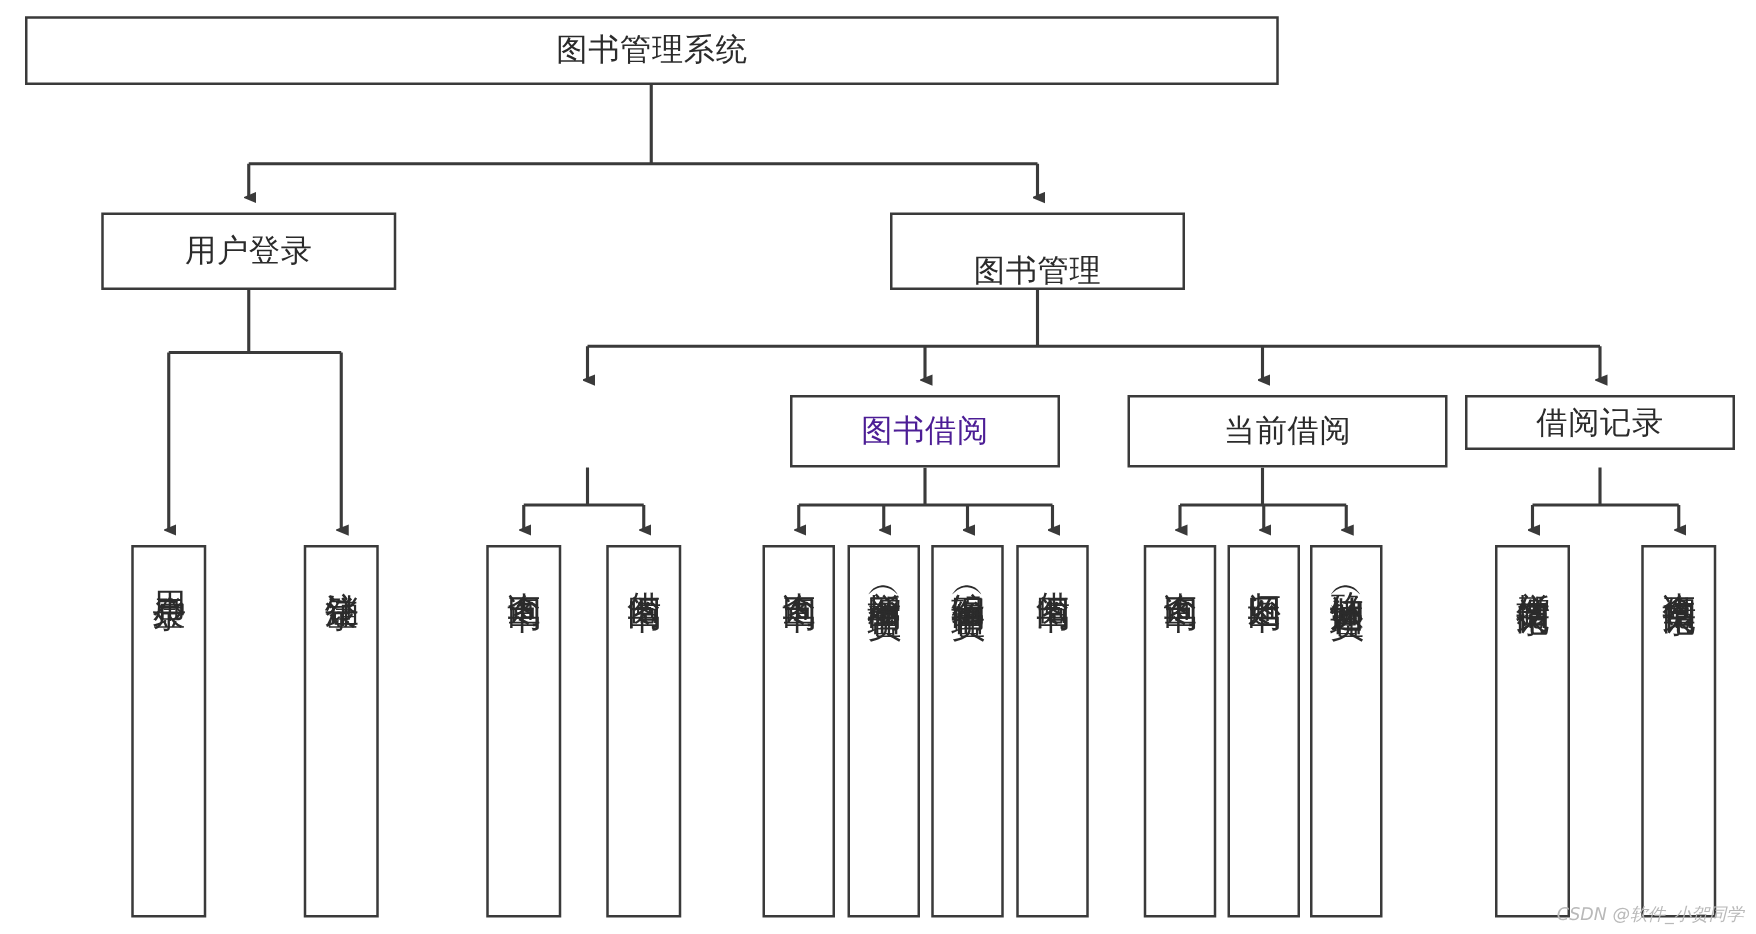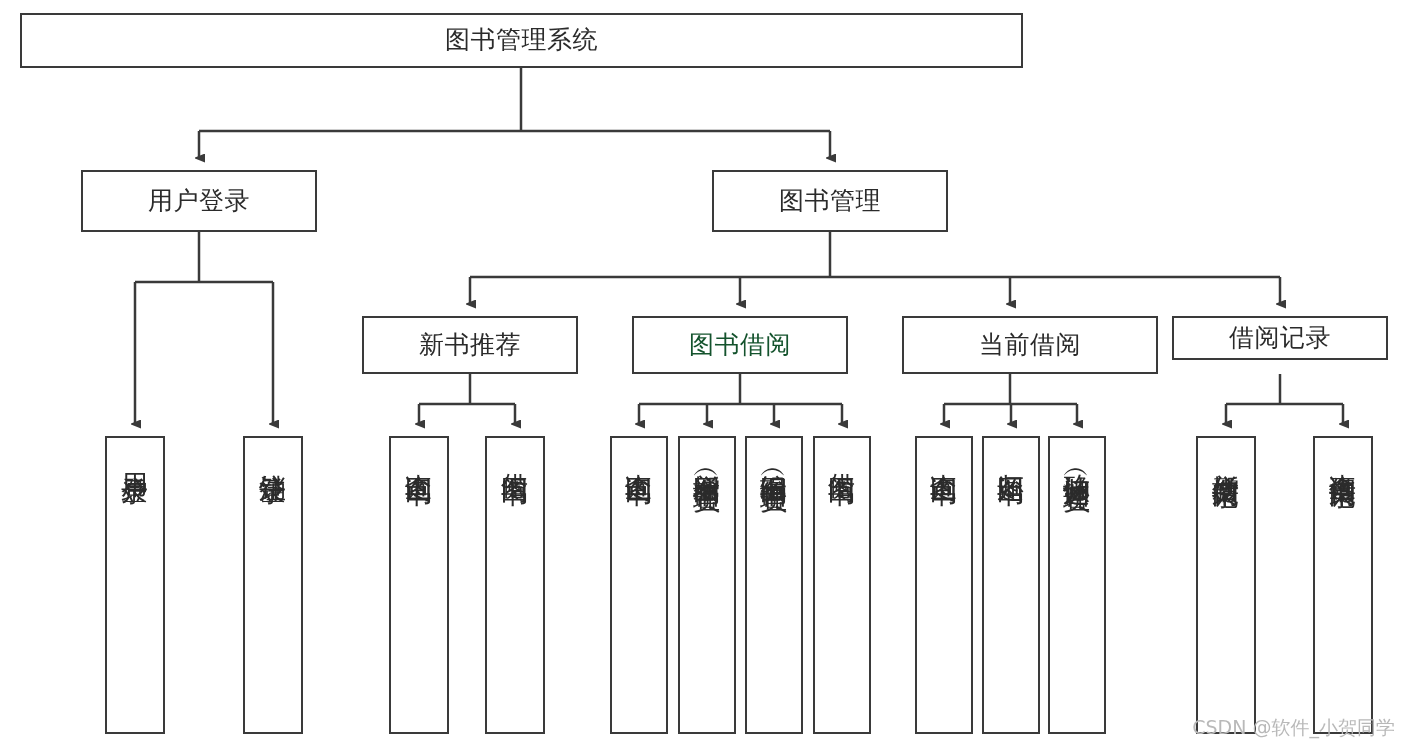--- a/index.html
+++ b/index.html
@@ -61,25 +61,26 @@
     text-orientation: upright;
     font-size: 27px;
     line-height: 1.0;
     letter-spacing: 2px;
     white-space: nowrap;
   }
   .watermark {
     position: absolute;
     right: 10px;
     bottom: 6px;
-    font-size: 19px;
+    font-size: 14px;
     color: #b9b9b9;
     z-index: 3;
     white-space: nowrap;
     font-family: "DejaVu Sans", "Liberation Sans", sans-serif;
+    font-style: italic;
   }
 </style>
 </head>
 <body>
 
 <div id="diagram" style="background: rgb(255, 255, 255);">
 
   <svg class="connectors" viewBox="0 0 1405 747">
     <defs>
       <marker id="arrow" markerWidth="10" markerHeight="10" refX="4.5" refY="6" orient="auto" markerUnits="userSpaceOnUse">
@@ -130,28 +131,25 @@
     </g>
   </svg>
 
   <div class="node root horizontal" style="left: 20px; top: 13px; width: 1003px; height: 55px; border-color: rgb(58, 58, 58); background: rgb(255, 255, 255); color: rgb(43, 43, 43);">
     <span class="label">图书管理系统</span>
   </div>
 
   <div class="node horizontal" style="left: 81px; top: 170px; width: 236px; height: 62px; border-color: rgb(58, 58, 58); background: rgb(255, 255, 255); color: rgb(43, 43, 43);">
     <span class="label">用户登录</span>
   </div>
-  <div class="node horizontal" style="left: 712px; top: 170px; width: 236px; height: 62px; border-color: rgb(58, 58, 58); background: rgb(255, 255, 255); color: rgb(43, 43, 43);">
+  <div class="node horizontal" style="left: 712px; top: 170px; width: 236px; height: 62px; border-color: rgb(58, 58, 58); background: rgb(255, 255, 255); color: rgb(43, 43, 43); align-items: flex-end;">
     <span class="label">图书管理</span>
   </div>
 
-  <div class="node horizontal" style="left: 362px; top: 316px; width: 216px; height: 58px; border-color: rgb(58, 58, 58); background: rgb(255, 255, 255); color: rgb(43, 43, 43);">
-    <span class="label">新书推荐</span>
-  </div>
-  <div class="node horizontal" style="left: 632px; top: 316px; width: 216px; height: 58px; border-color: rgb(58, 58, 58); background: rgb(255, 255, 255); color: #14532d;">
+  <div class="node horizontal" style="left: 632px; top: 316px; width: 216px; height: 58px; border-color: rgb(58, 58, 58); background: rgb(255, 255, 255); color: #4c1d95;">
     <span class="label">图书借阅</span>
   </div>
   <div class="node horizontal" style="left: 902px; top: 316px; width: 256px; height: 58px; border-color: rgb(58, 58, 58); background: rgb(255, 255, 255); color: rgb(43, 43, 43);">
     <span class="label">当前借阅</span>
   </div>
   <div class="node horizontal" style="left: 1172px; top: 316px; width: 216px; height: 44px; border-color: rgb(58, 58, 58); background: rgb(255, 255, 255); color: rgb(43, 43, 43);">
     <span class="label">借阅记录</span>
   </div>
 
   <div class="node vertical" style="left: 105px; top: 436px; width: 60px; height: 298px; border-color: rgb(58, 58, 58); background: rgb(255, 255, 255); color: rgb(43, 43, 43);">

